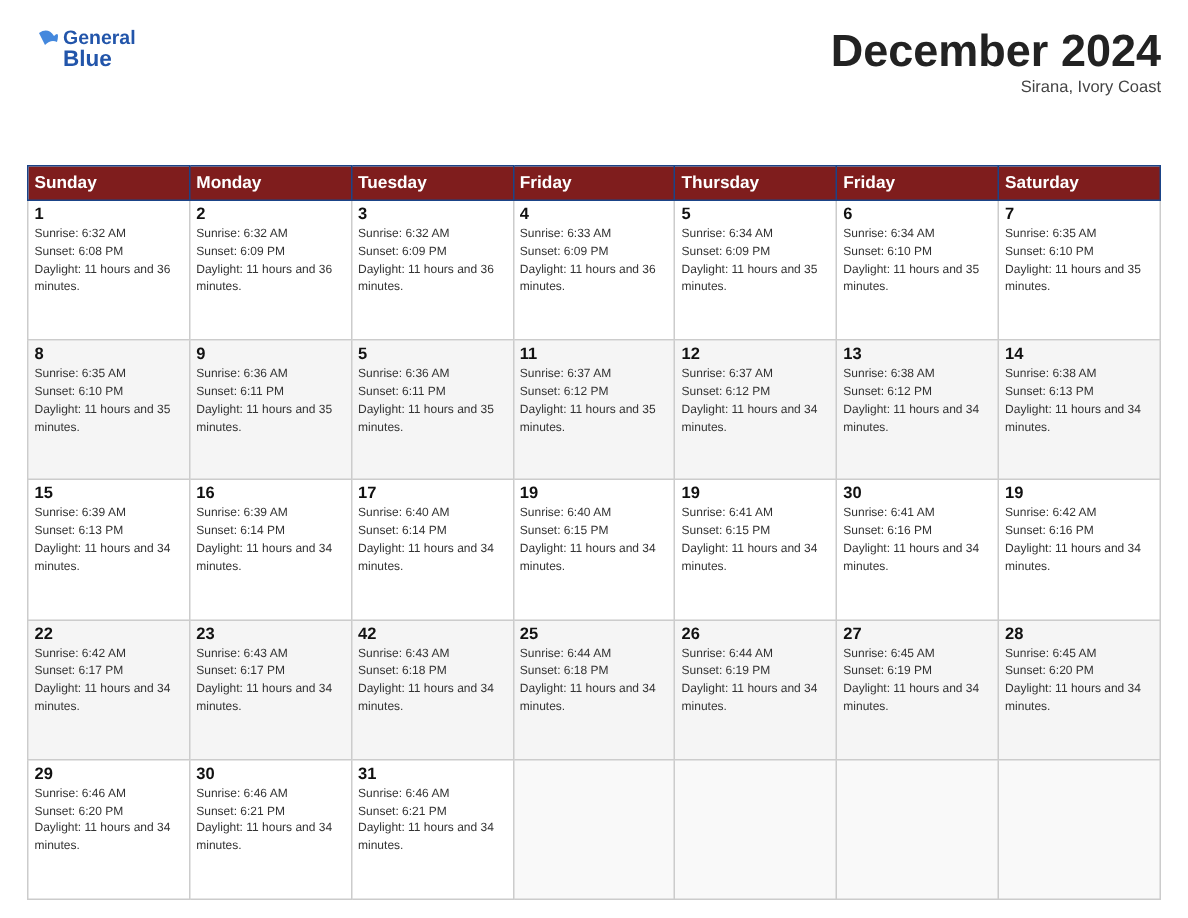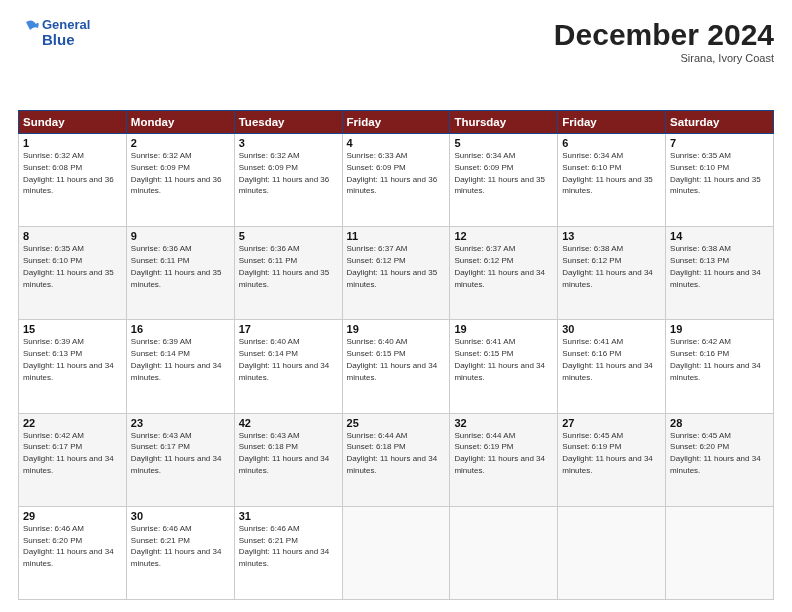--- a/index.html
+++ b/index.html
@@ -224,21 +224,21 @@
       </td>
           <td>
         <span class="day-num">42</span>
         <span class="day-info">Sunrise: 6:43 AM<br>Sunset: 6:18 PM<br>Daylight: 11 hours and 34 minutes.</span>
       </td>
           <td>
         <span class="day-num">25</span>
         <span class="day-info">Sunrise: 6:44 AM<br>Sunset: 6:18 PM<br>Daylight: 11 hours and 34 minutes.</span>
       </td>
           <td>
-        <span class="day-num">32</span>
+        <span class="day-num">26</span>
         <span class="day-info">Sunrise: 6:44 AM<br>Sunset: 6:19 PM<br>Daylight: 11 hours and 34 minutes.</span>
       </td>
           <td>
         <span class="day-num">27</span>
         <span class="day-info">Sunrise: 6:45 AM<br>Sunset: 6:19 PM<br>Daylight: 11 hours and 34 minutes.</span>
       </td>
           <td>
         <span class="day-num">28</span>
         <span class="day-info">Sunrise: 6:45 AM<br>Sunset: 6:20 PM<br>Daylight: 11 hours and 34 minutes.</span>
       </td>

